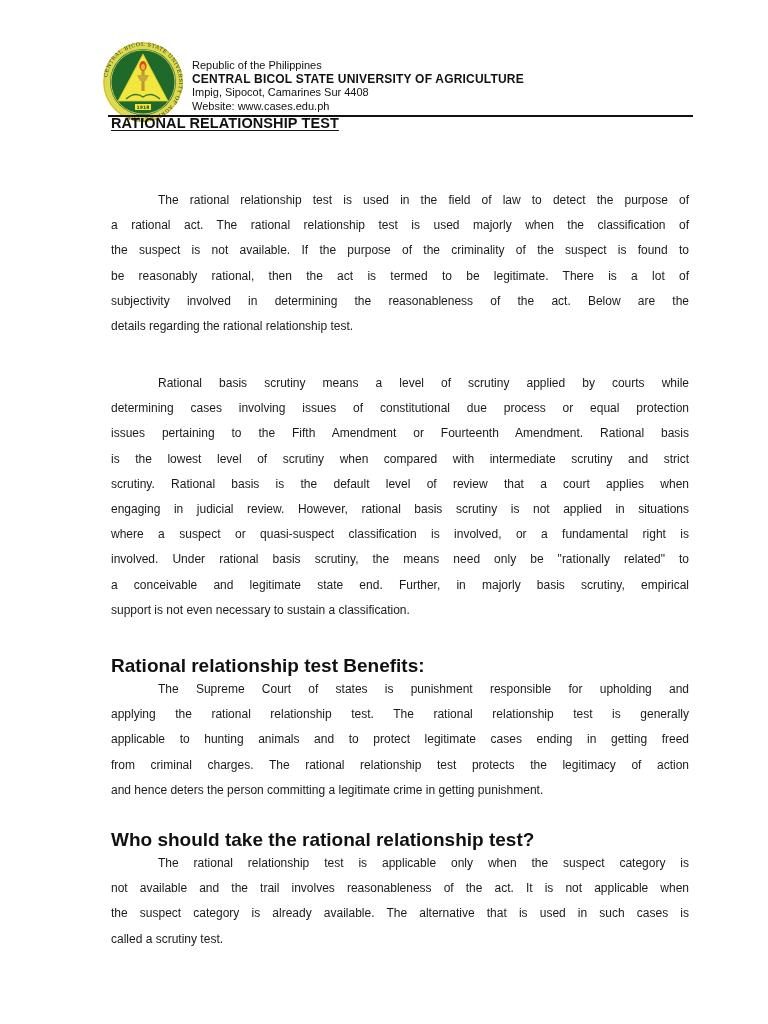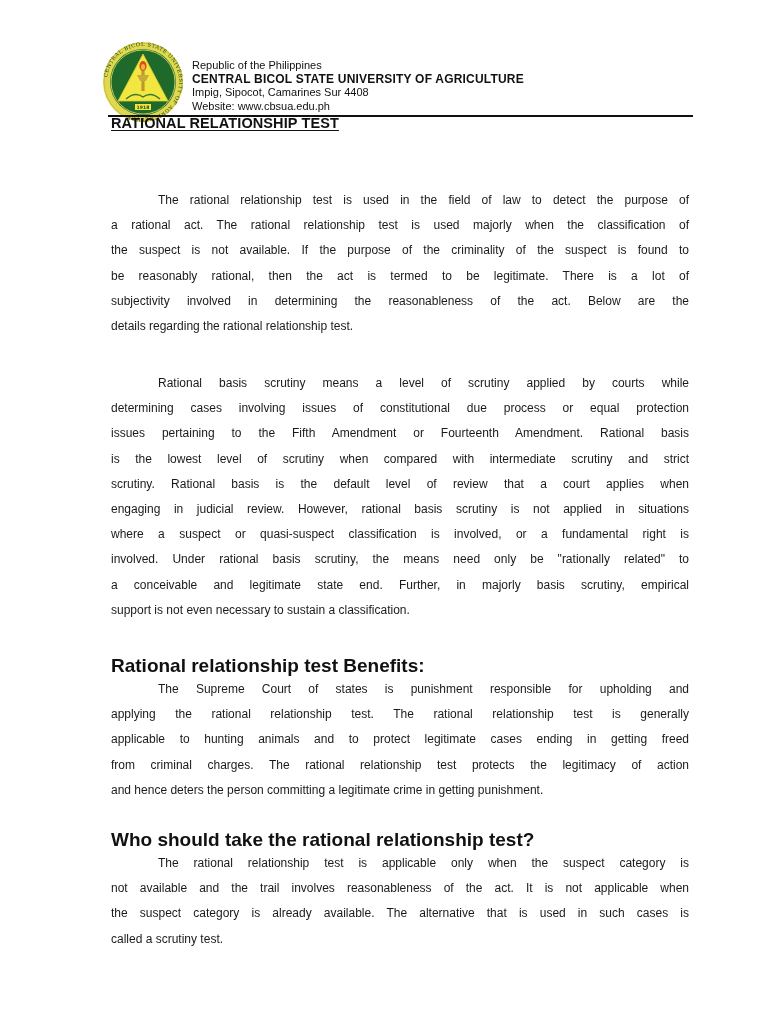--- a/index.html
+++ b/index.html
@@ -129,21 +129,21 @@
 
       <rect x="33" y="63" width="16" height="6" fill="#f2e640"></rect>
       <text x="41" y="68" text-anchor="middle" font-family="'DejaVu Sans', sans-serif" font-size="4.6" font-weight="bold" fill="#1f4a1f">1918</text>
     </svg>
   </div>
 
   <div class="letterhead-text">
     <span class="line">Republic of the Philippines</span>
     <span class="line univ">CENTRAL BICOL STATE UNIVERSITY OF AGRICULTURE</span>
     <span class="line">Impig, Sipocot, Camarines Sur 4408</span>
-    <span class="line">Website: www.cbsua.edu.ph</span>
+    <span class="line">Website: www.cases.edu.ph</span>
   </div>
 
   <div class="header-rule"></div>
 
   <div class="doc-title">RATIONAL RELATIONSHIP TEST</div>
 
   <div class="para" style="top:188px;">
     <span class="ln"><span class="indent"></span><span>The rational relationship test is used in the field of law to detect the purpose of</span></span>
     <span class="ln">a rational act. The rational relationship test is used majorly when the classification of</span>
     <span class="ln">the suspect is not available. If the purpose of the criminality of the suspect is found to</span>

